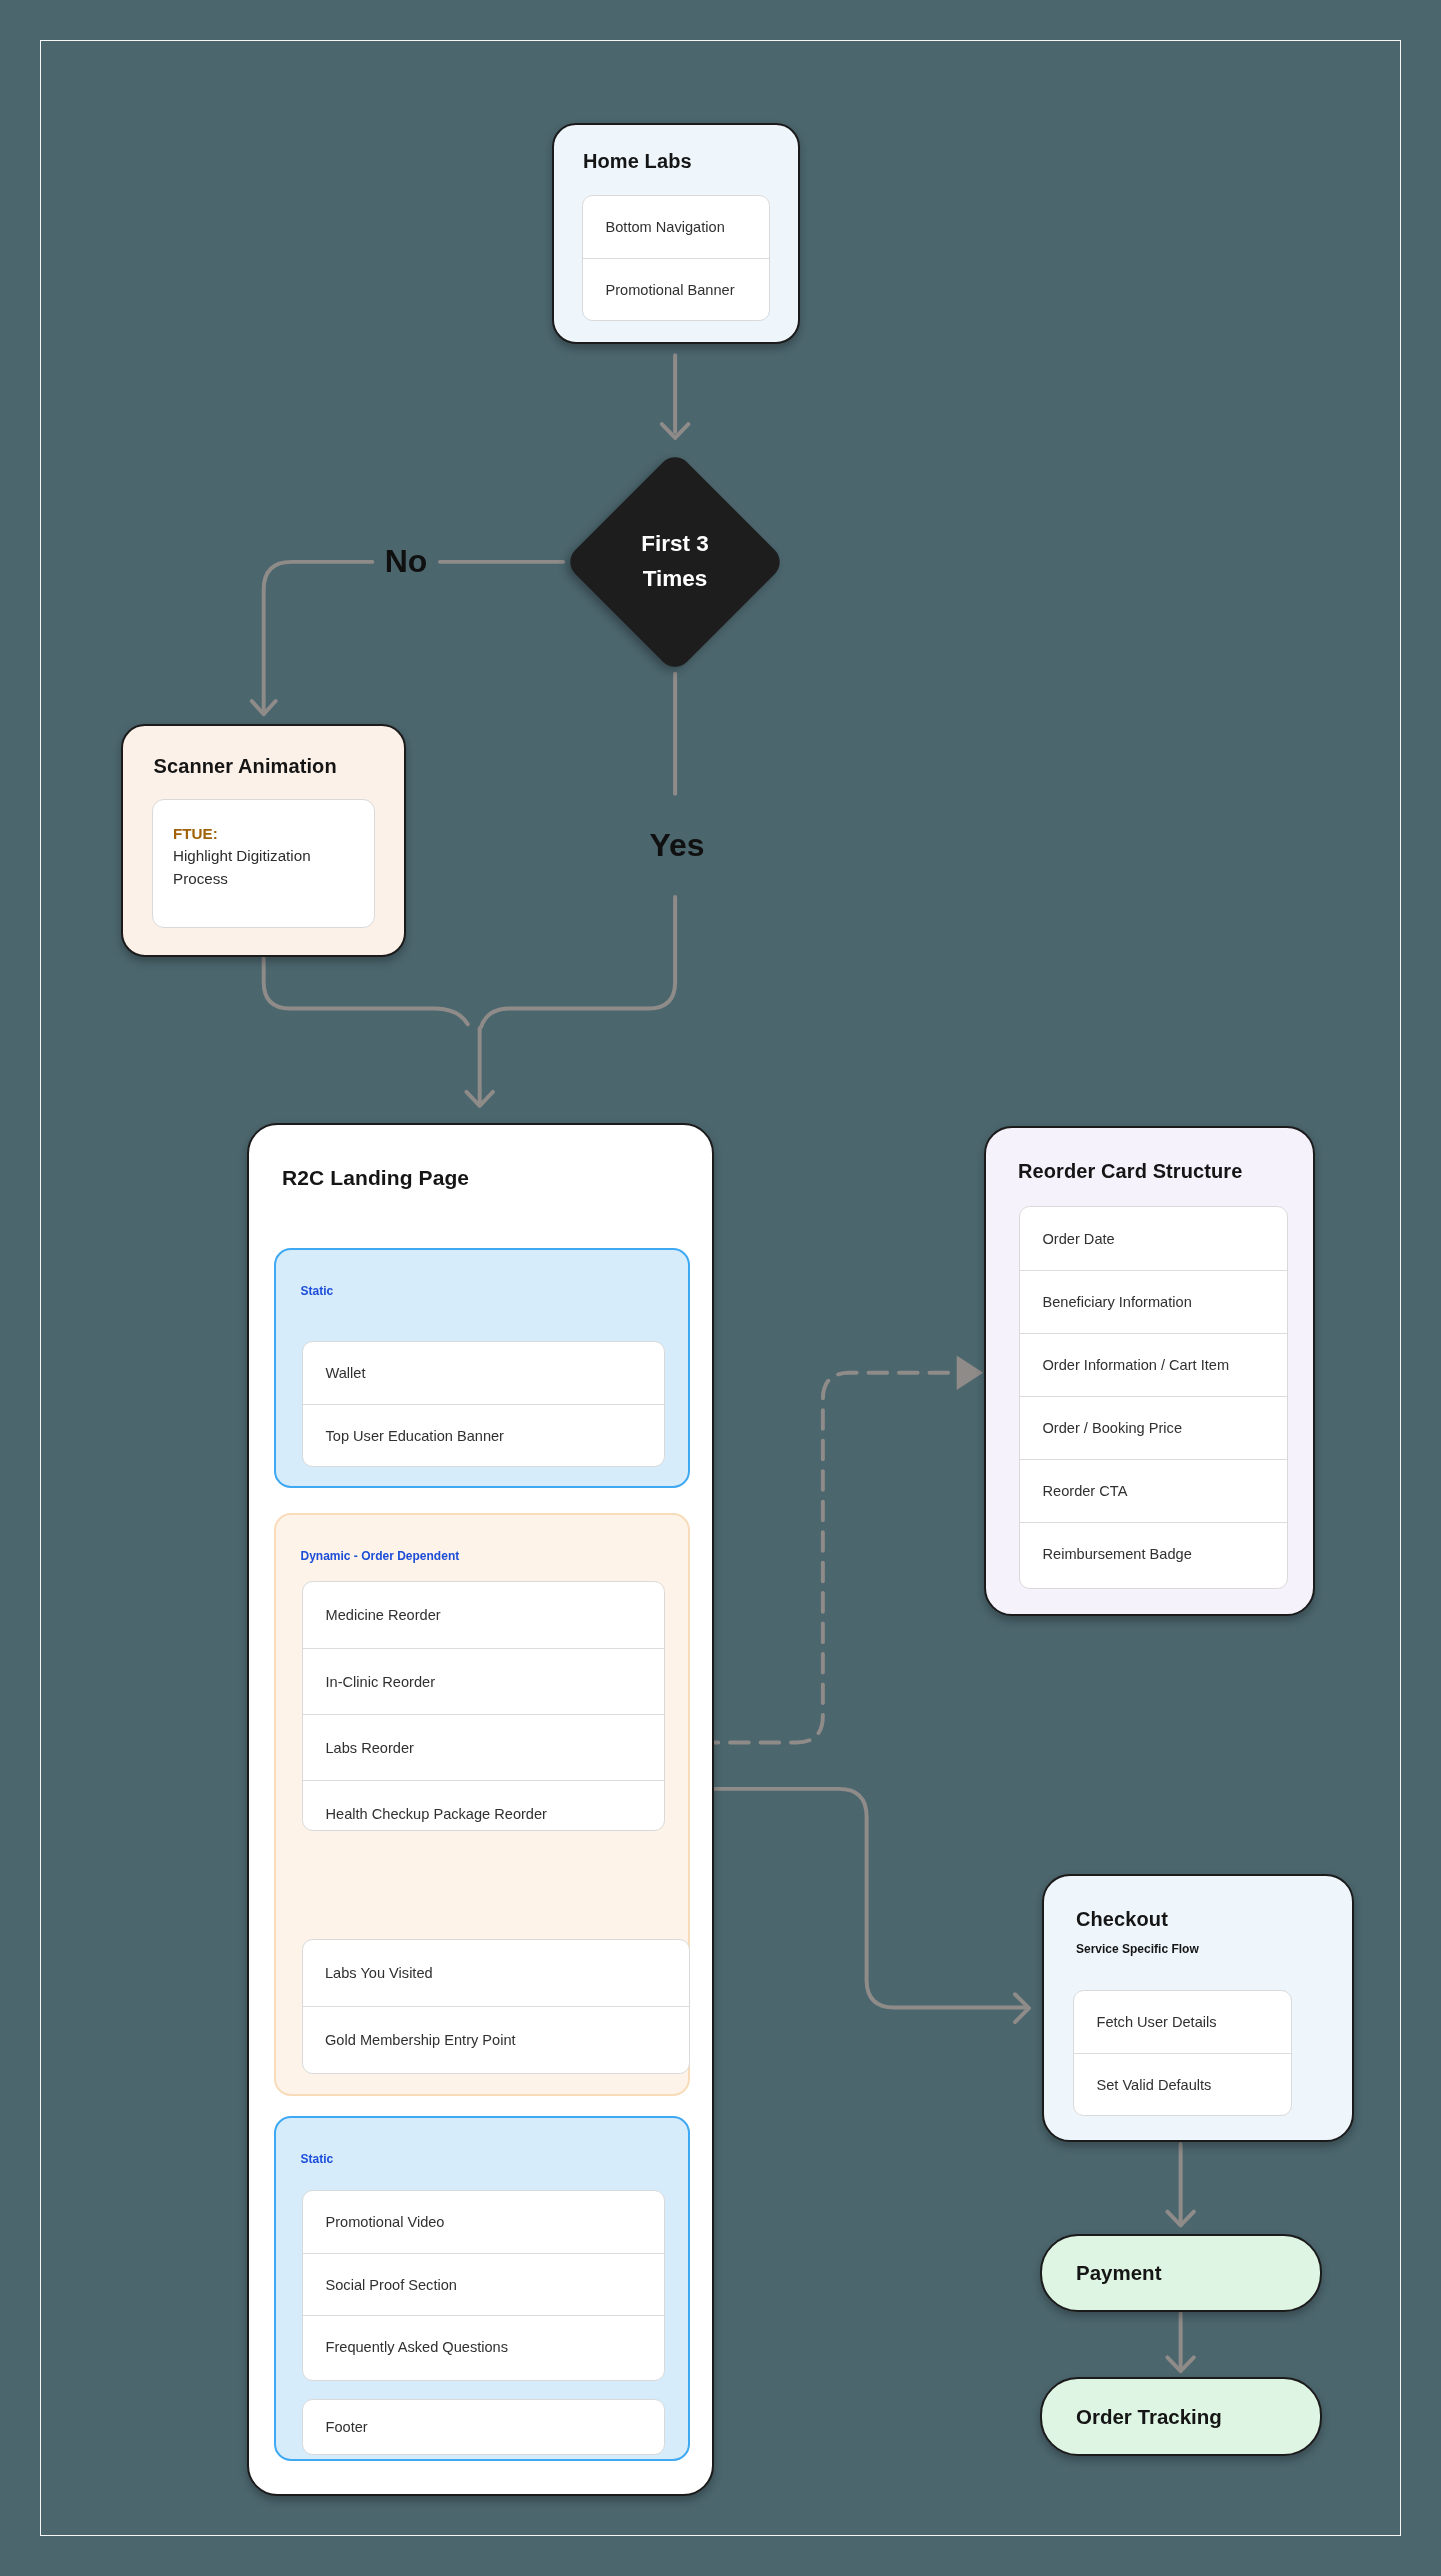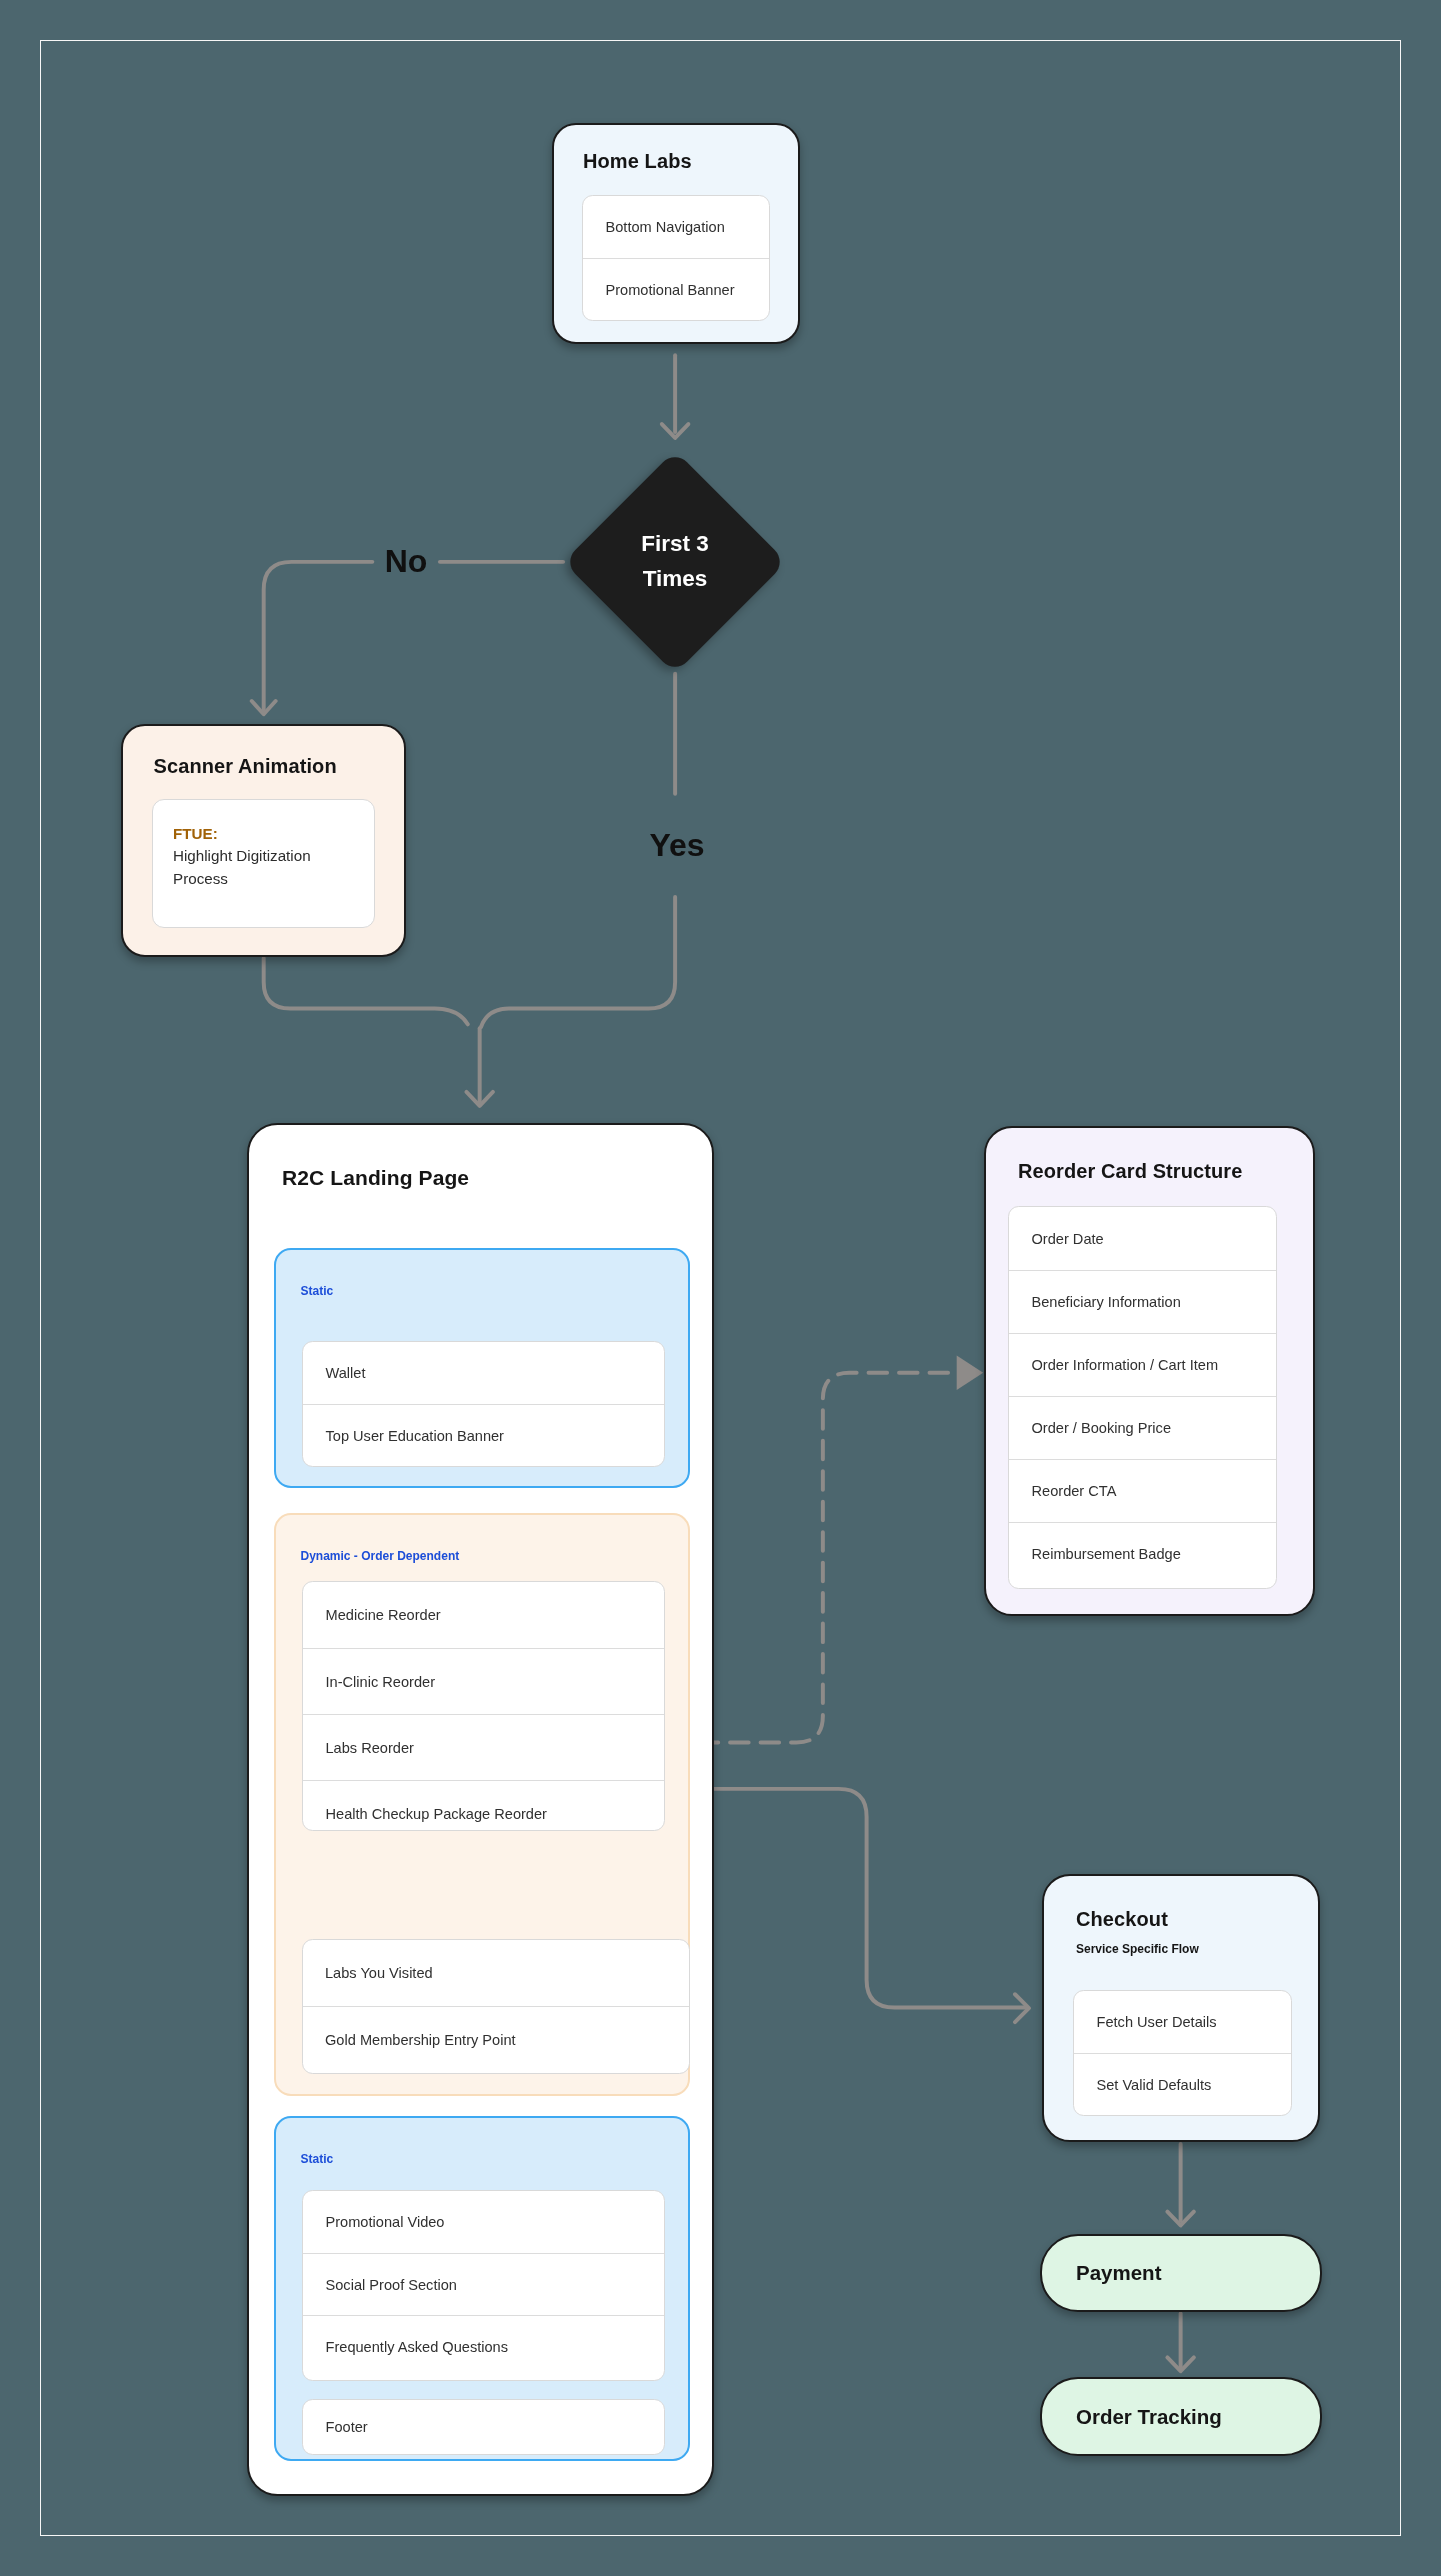--- a/index.html
+++ b/index.html
@@ -202,21 +202,21 @@
       <div class="list" style="left:26.5px; top:281px; width:363px; height:56px; --rh:54px; font-size:14px;">
           <div class="row">
             <span>Footer</span>
           </div>
         </div>
     </div>
   </div>
 
   <div class="node" style="left:984px; top:1126px; width:331px; height:490px; background:#f5f2fc; border-radius:28px;">
     <div class="node-title" style="position:absolute; left:32px; top:32px;">Reorder Card Structure</div>
-    <div class="list" style="left:22px; top:78px; width:269px; height:383px; --rh:63px; font-size:14.6px;">
+    <div class="list" style="left:33px; top:78px; width:269px; height:383px; --rh:63px; font-size:14.6px;">
         <div class="row">
           <span>Order Date</span>
         </div>
         <div class="row">
           <span>Beneficiary Information</span>
         </div>
         <div class="row">
           <span>Order Information / Cart Item</span>
         </div>
         <div class="row">
@@ -224,21 +224,21 @@
         </div>
         <div class="row">
           <span>Reorder CTA</span>
         </div>
         <div class="row">
           <span>Reimbursement Badge</span>
         </div>
       </div>
   </div>
 
-  <div class="node" style="left:1042px; top:1874px; width:278px; height:268px; background:#eef6fc; border-radius:28px;">
+  <div class="node" style="left:1042px; top:1874px; width:312px; height:268px; background:#eef6fc; border-radius:28px;">
     <div style="position:absolute; left:32px; top:32px;">
       <div class="node-title">Checkout</div>
       <div class="node-subtitle">Service Specific Flow</div>
     </div>
     <div class="list" style="left:29px; top:114px; width:219px; height:126px; --rh:62px; font-size:14px;">
         <div class="row">
           <span>Fetch User Details</span>
         </div>
         <div class="row">
           <span>Set Valid Defaults</span>

